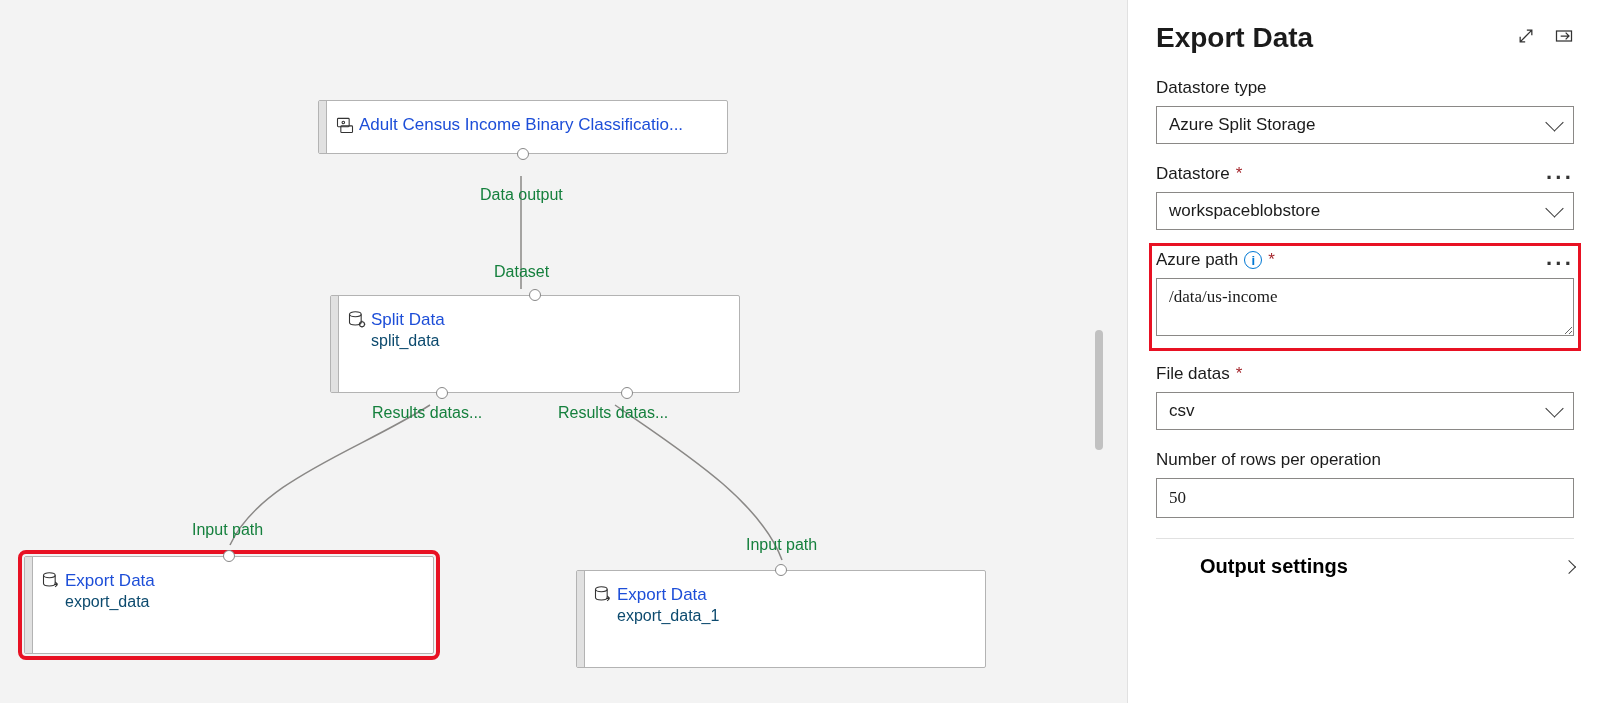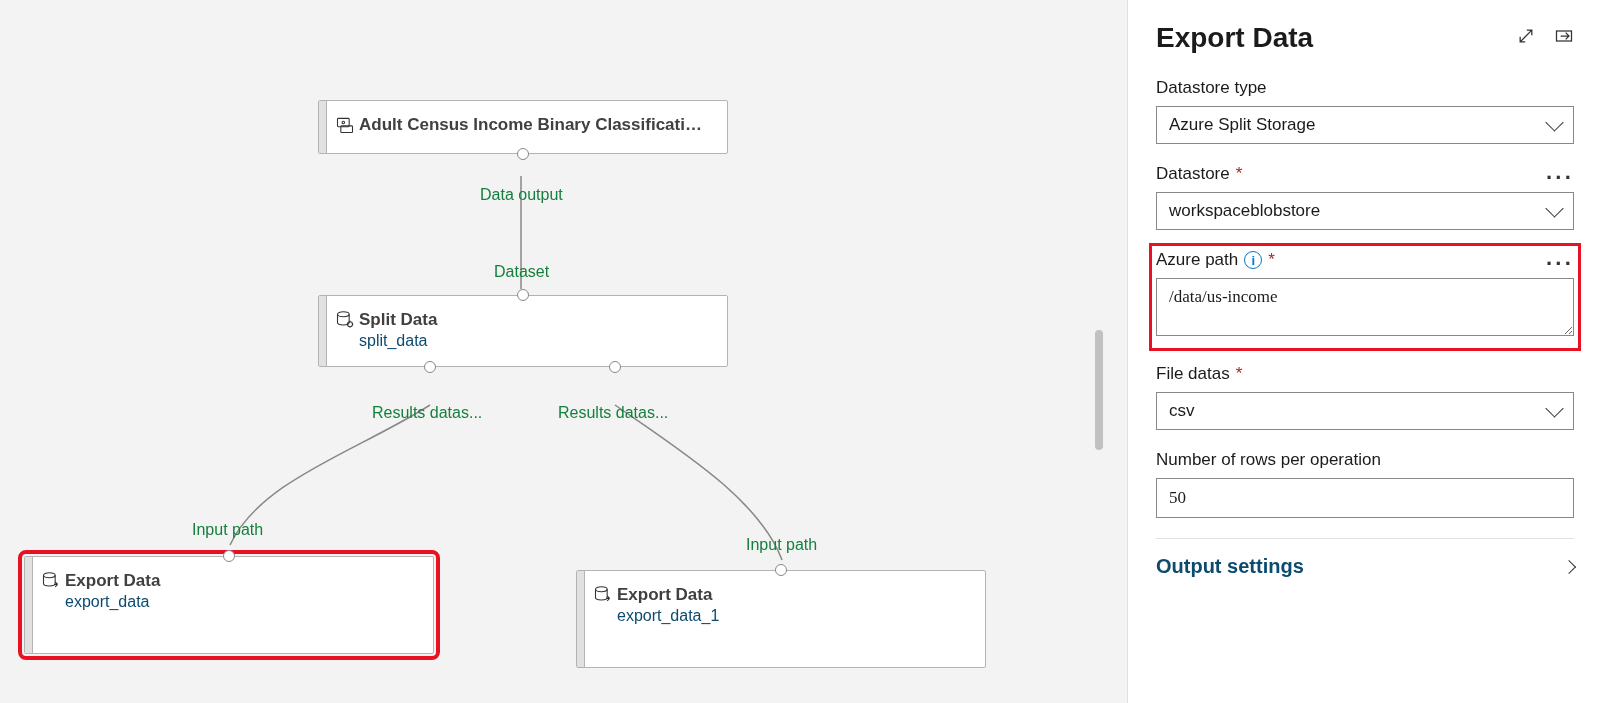--- a/index.html
+++ b/index.html
@@ -31,23 +31,23 @@
     width: 410px;
   }
   .node .tab {
     position: absolute;
     left: 0; top: 0; bottom: 0;
     width: 8px;
     background: #e1e1e1;
     border-right: 1px solid #b3b3b3;
   }
   .node .title {
-    font-weight: 700;
+    font-weight: 400;
     font-size: 17px;
-    color: #404040;
+    color: #1d4ed8;
     white-space: nowrap;
     overflow: hidden;
     text-overflow: ellipsis;
   }
   .node .subtitle {
     font-size: 16px;
     color: #0c4a6e;
     margin-top: 2px;
   }
   .node .icon {
@@ -168,21 +168,22 @@
   .section-divider {
     border-top: 1px solid #e1e1e1;
     padding-top: 16px;
     display: flex;
     justify-content: space-between;
     align-items: center;
   }
   .section-title {
     font-size: 20px;
     font-weight: 600;
-    color: #0c4a6e;
+    color: #000000;
+    margin-left: 44px;
   }
   .chevron {
     width: 10px; height: 10px;
     border-right: 1.5px solid #333;
     border-bottom: 1.5px solid #333;
     transform: rotate(-45deg);
   }
   .scrollbar-hint {
     position: absolute;
     right: -6px;
@@ -214,21 +215,21 @@
         <rect x="7" y="13" width="14" height="8" rx="1"></rect>
         <circle cx="10" cy="9" r="1.5"></circle>
       </svg>
     <div class="title">Adult Census Income Binary Classificatio...</div>
     <div class="port" style="left:198px; bottom:-7px;"></div>
   </div>
   <div class="port-label" style="left:480px; top:186px;">Data output</div>
 
   <div class="port-label" style="left:494px; top:263px;">Dataset</div>
 
-  <div class="node" style="left:318px; top:295px; height:72px;">
+  <div class="node" style="left:330px; top:295px; height:98px;">
     <div class="tab"></div>
     <svg class="icon" viewBox="0 0 24 24">
         <ellipse cx="10" cy="5" rx="7" ry="3"></ellipse>
         <path d="M3 5 V15 A7 3 0 0 0 17 15 V5"></path>
         <circle cx="18" cy="17" r="3"></circle>
         <path d="M18 13 V14 M18 20 V21 M14 17 H15 M21 17 H22"></path>
       </svg>
     <div class="title">Split Data</div>
     <div class="subtitle">split_data</div>
     <div class="port" style="left:198px; top:-7px;"></div>

